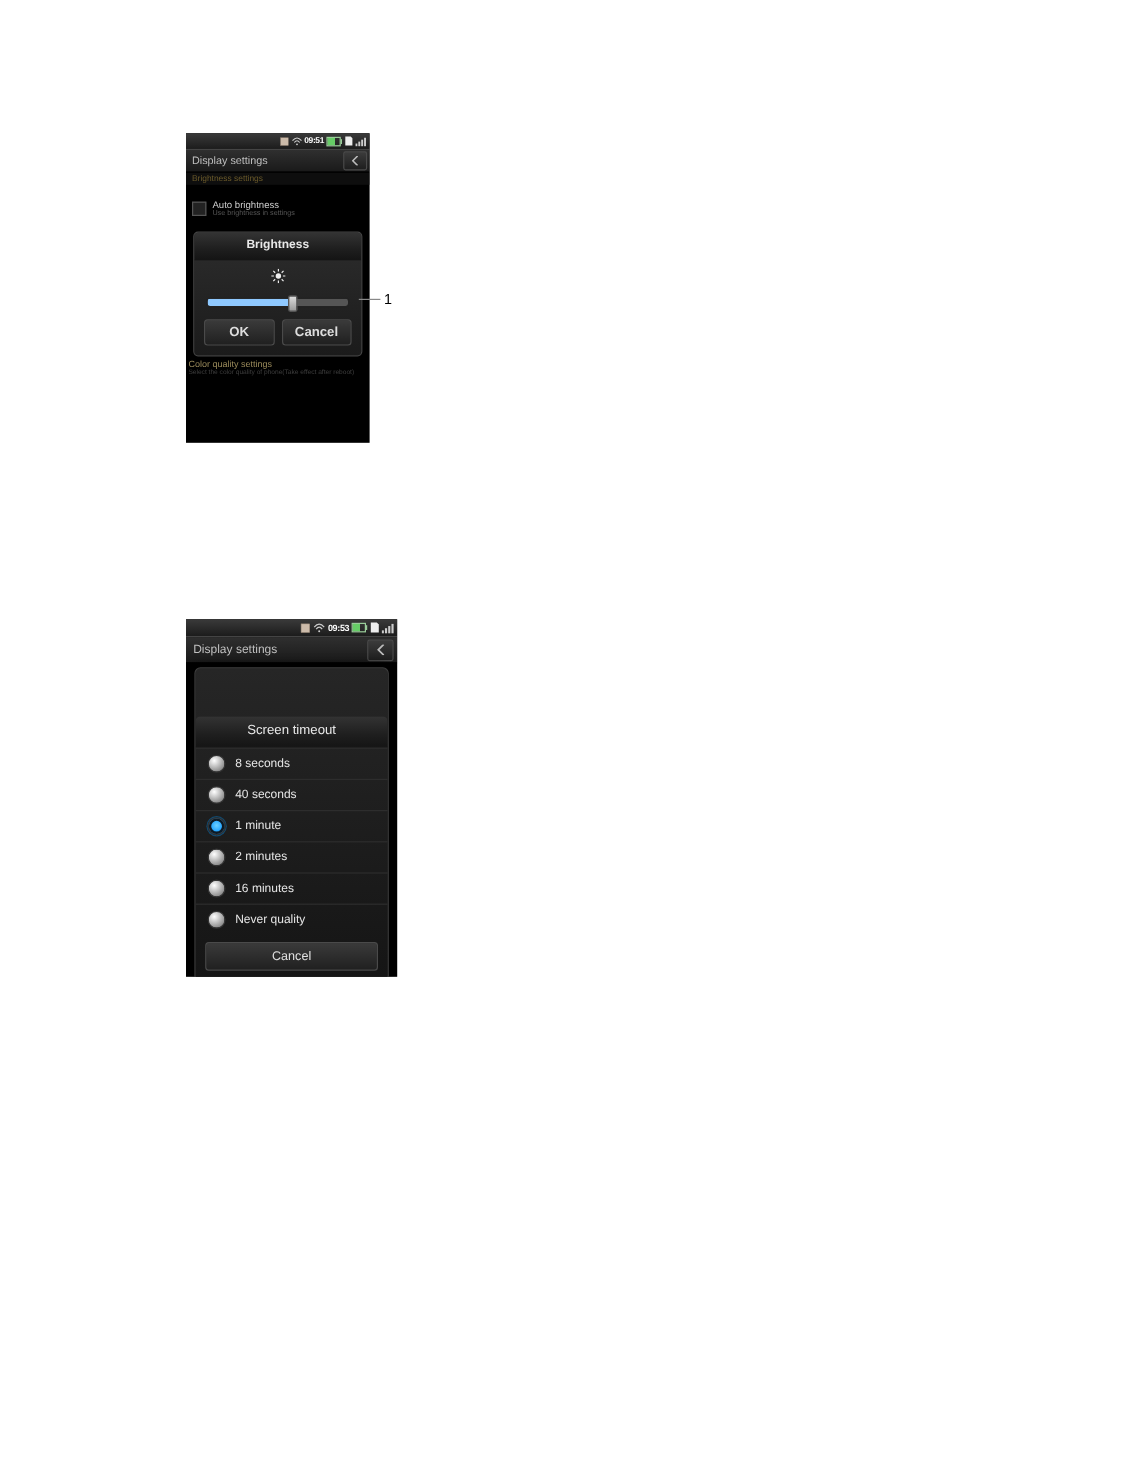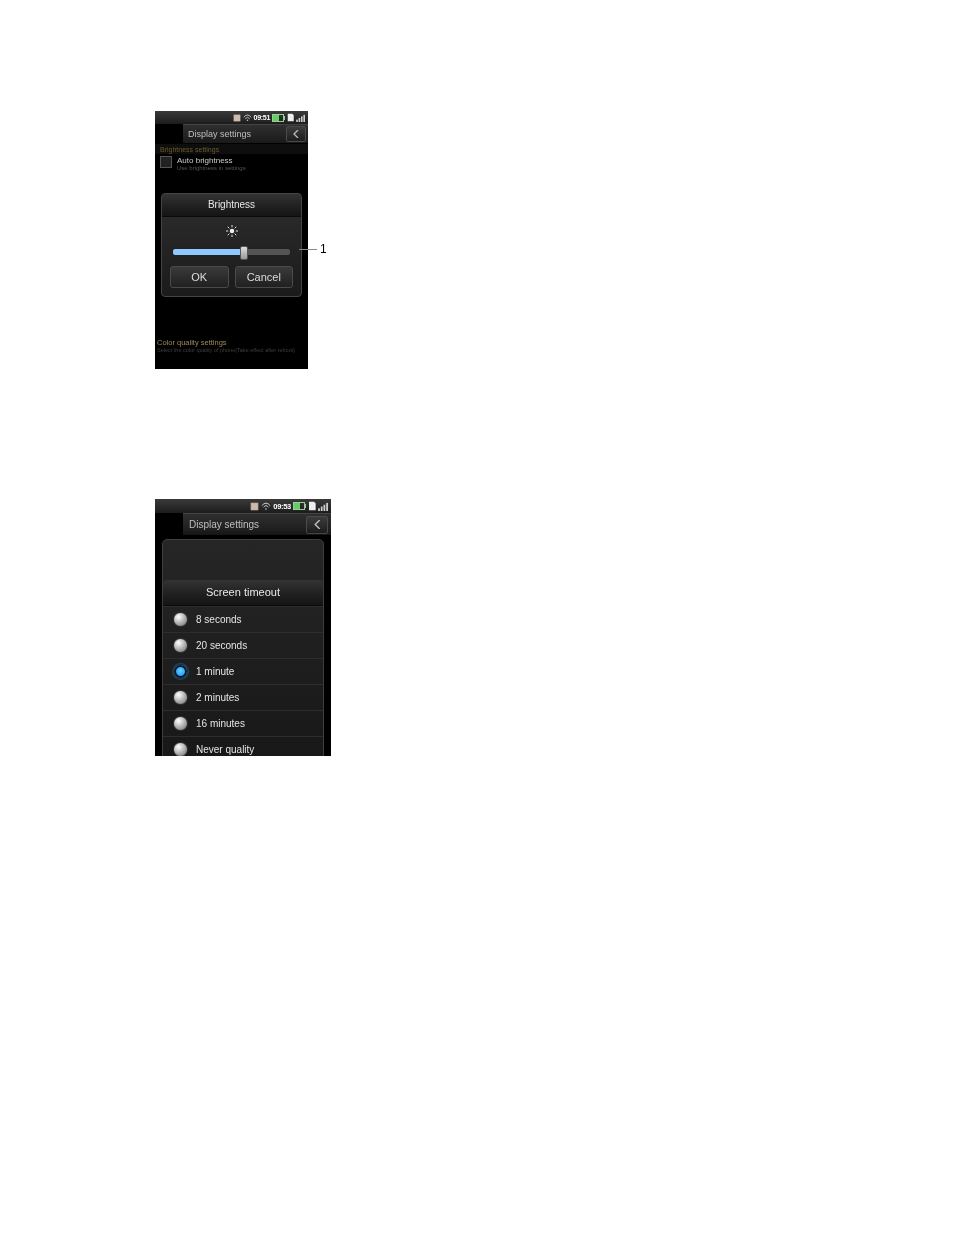--- a/index.html
+++ b/index.html
@@ -43,42 +43,42 @@
   .statusbar svg { display:block; }
   .titlebar {
     height: 18px;
     background: linear-gradient(#2f2f2f,#1a1a1a);
     border-top:1px solid #444;
     border-bottom:1px solid #000;
     display:flex; align-items:center; justify-content:space-between;
     padding: 0 2px 0 5px;
     font-size: 9px;
     color: #bfbfbf;
-    margin-left: 28px;
   }
   .backbtn {
     width:18px; height:14px;
     background:linear-gradient(#3b3b3b,#1e1e1e);
     border:1px solid #4a4a4a;
     border-radius:2px;
     display:flex;align-items:center;justify-content:center;
   }
   .sectionhdr {
     font-size:7px; color:#6b5a2a; padding:2px 5px 1px;
     background:#0e0e0e;
   }
-  .row { display:flex; padding:2px 5px; font-size:8px; color:#ccc; gap:5px;}
+  .row { display:flex; align-items:center; padding:12px 5px; font-size:8px; color:#ccc; gap:5px;}
   .row .cb { width:10px;height:10px;background:#222;border:1px solid #555;}
   .row .sub { font-size:6px; color:#555; display:block;}
   
   .dialog1 {
     position:absolute; left:6px; top:82px; right:6px;
     background:linear-gradient(#2d2d2d,#1b1b1b);
     border:1px solid #444; border-radius:4px;
     box-shadow:0 0 8px rgba(0,0,0,0.9);
+    font-weight:bold;
   }
   .dlg-title {
     text-align:center; color:#e8e8e8; font-size:10px; padding:5px 0 6px;
     background:linear-gradient(#333,#1f1f1f 60%,#151515);
     border-bottom:1px solid #0a0a0a;
     border-radius:4px 4px 0 0;
   }
   .bright-icon { text-align:center; color:#ddd; padding:6px 0 3px;}
   .sliderwrap { padding: 4px 10px 10px; display:flex; align-items:center;}
   .track {
@@ -93,39 +93,39 @@
     border:1px solid #555; border-radius:2px;
   }
   .btnrow { display:flex; gap:6px; padding:0 8px 8px;}
   .btn {
     flex:1; text-align:center; font-size:11px; color:#ddd;
     background:linear-gradient(#3a3a3a,#202020);
     border:1px solid #4a4a4a; border-radius:3px; padding:4px 0;
   }
   .below {
     position:absolute; left:2px; top:188px; right:2px;
-    font-size:7px; color:#777;margin-top:39px;
+    font-size:7px; color:#777;
   }
   .below .hdr { color:#9a8a5a; font-size:7.5px;}
   .below .sub { color:#3e3e3e; font-size:5.5px; line-height:7px;}
   
   .leader {
     position:absolute;
     top:249px; left:299px; width:18px; height:1px; background:#888;
   }
   .annot1 {
     position:absolute; top:242px; left:320px; font-size:12px; color:#000;
   }
 
   
   .phone2 {
     left: 155px;
-    top: 499px;
+    top: 516px;
     width: 176px;
-    height: 257px;
+    height: 298px;
   }
   .phone2 .statusbar { height:14px; font-size:7.5px; }
   .phone2 .titlebar { height:21px; font-size:10px; padding:0 3px 0 6px;}
   .phone2 .backbtn { width:20px; height:16px;}
   .dialog2 {
     position:absolute; left:7px; top:40px; right:7px;
     background:linear-gradient(#262626,#151515);
     border:1px solid #3e3e3e; border-radius:5px;
     box-shadow:0 0 10px rgba(0,0,0,0.9);
   }
@@ -269,21 +269,21 @@
 
   <div class="dialog2">
     <div class="dlg-title">Screen timeout</div>
     <div class="optlist">
       <div class="opt">
         <span class="radio"></span>
         <span>8 seconds</span>
       </div>
       <div class="opt">
         <span class="radio"></span>
-        <span>20 seconds</span>
+        <span>40 seconds</span>
       </div>
       <div class="opt">
         <span class="radio sel"></span>
         <span>1 minute</span>
       </div>
       <div class="opt">
         <span class="radio"></span>
         <span>2 minutes</span>
       </div>
       <div class="opt">

